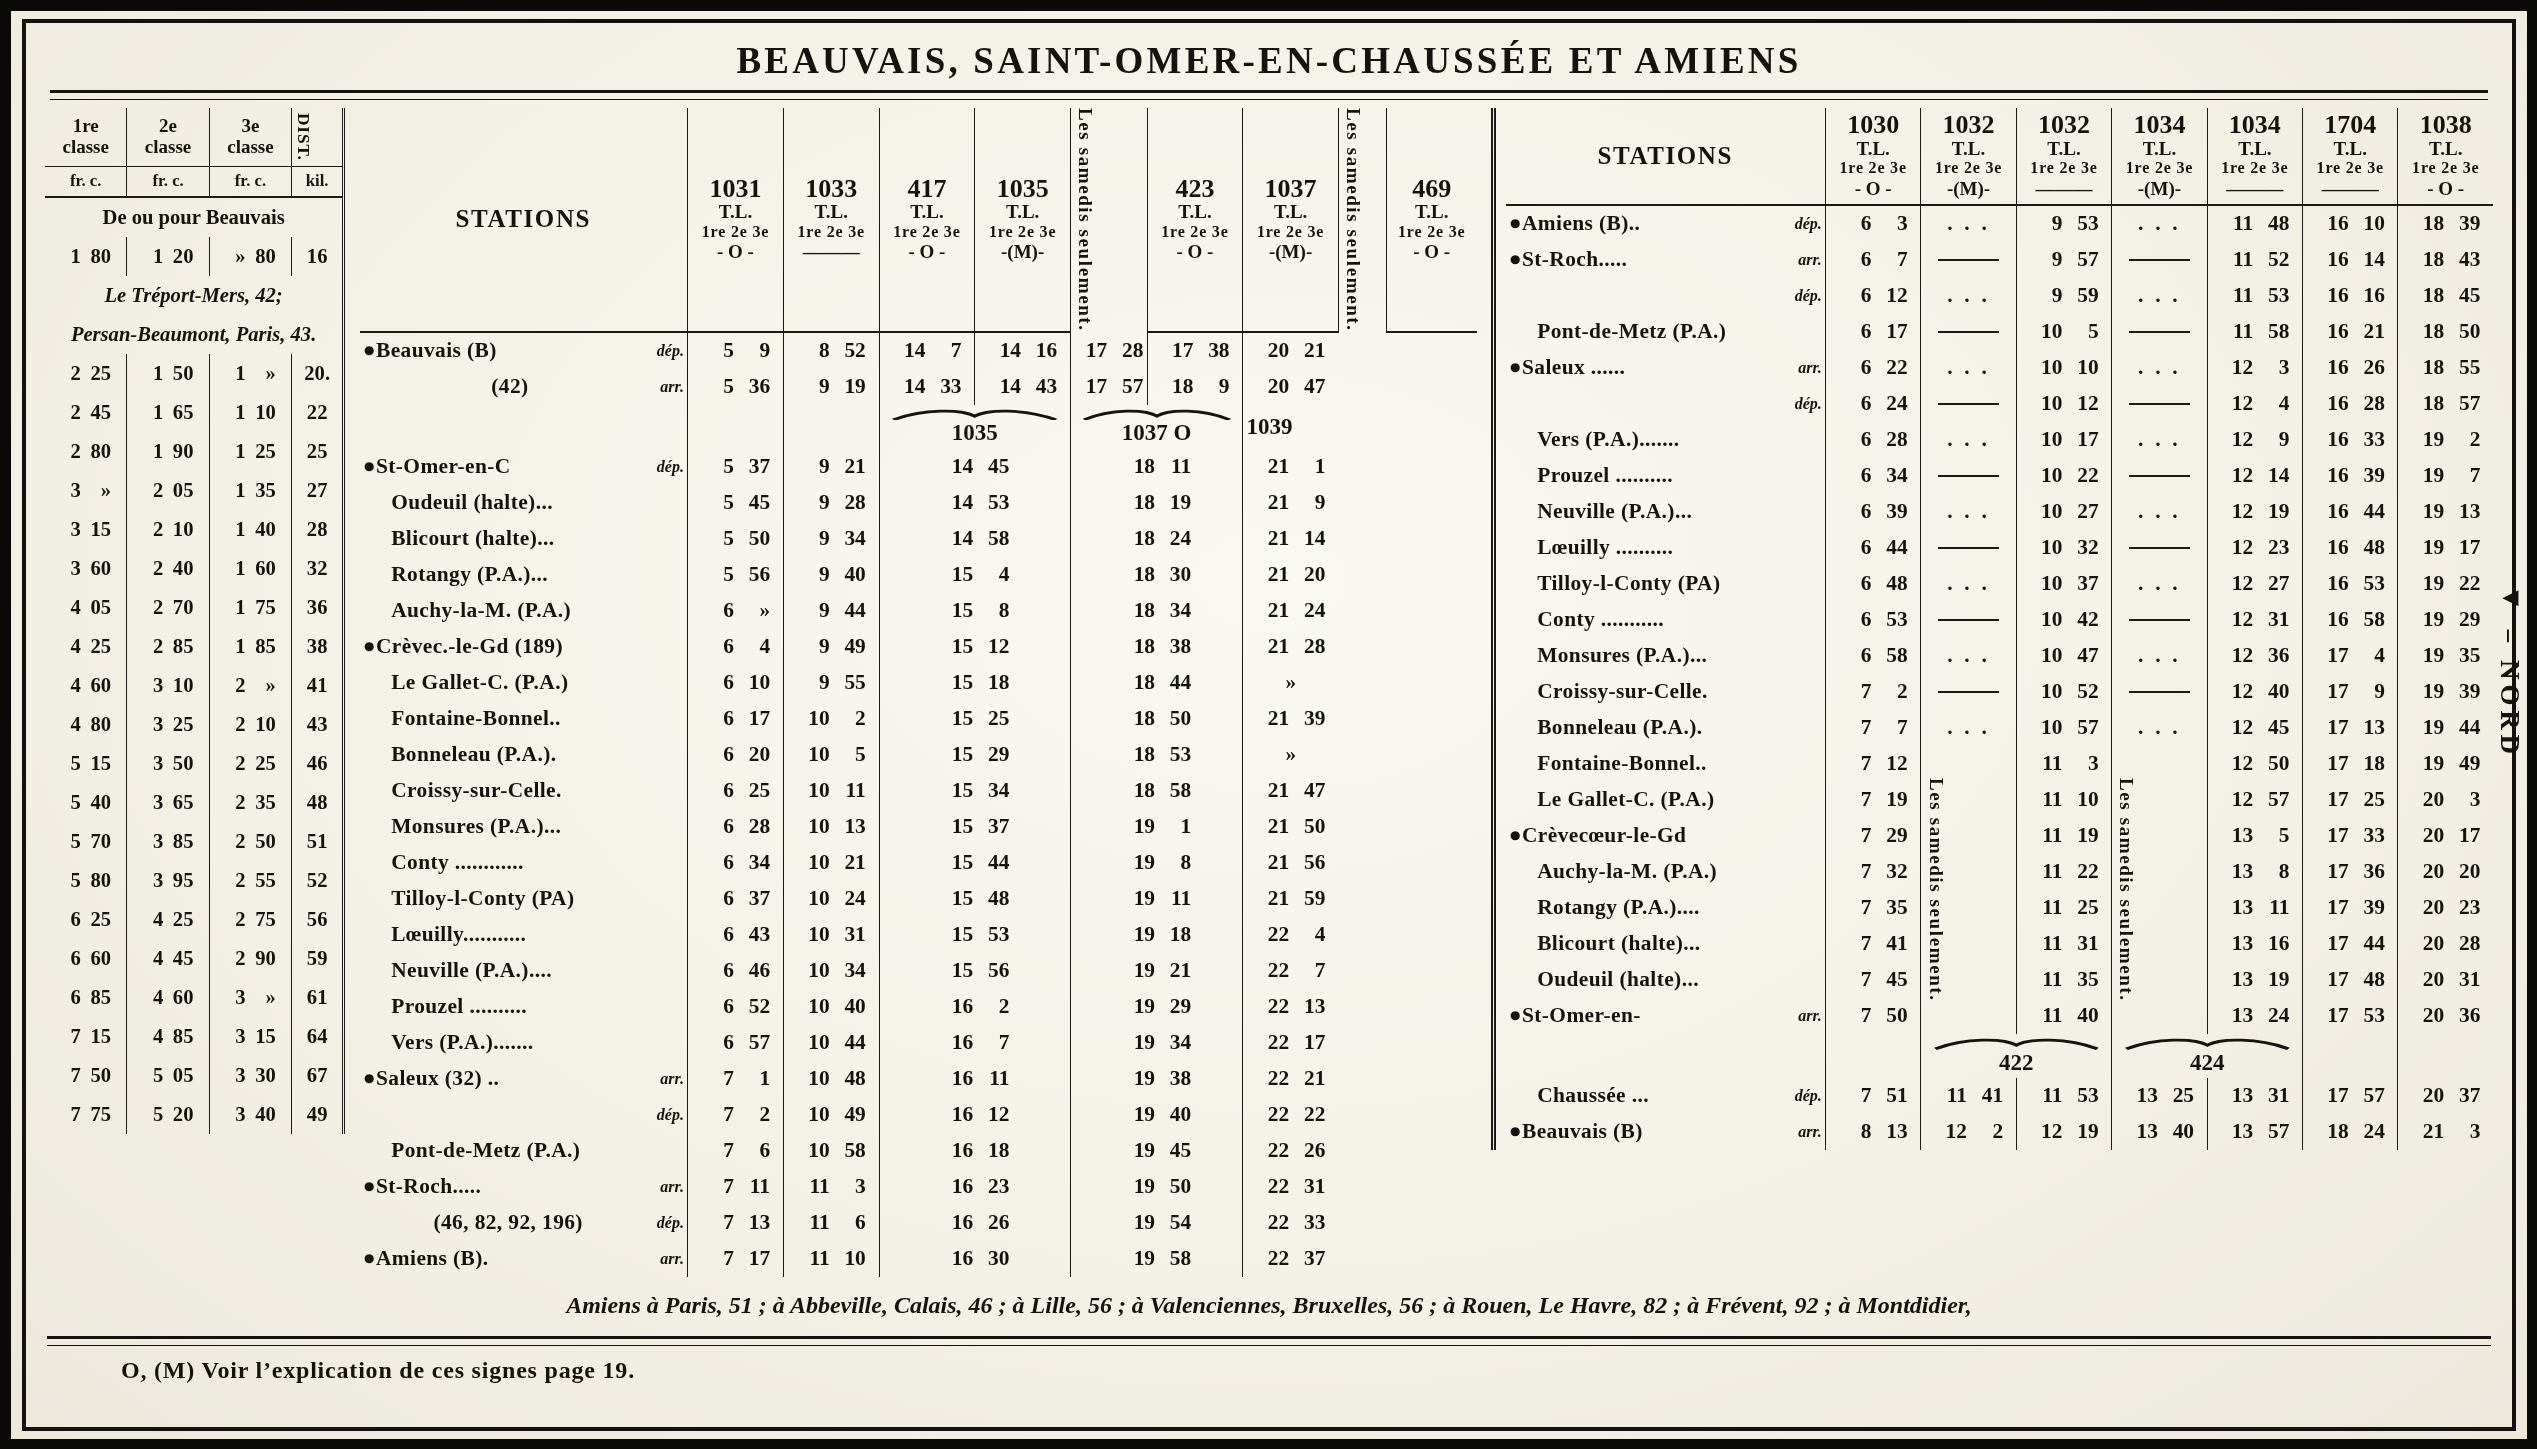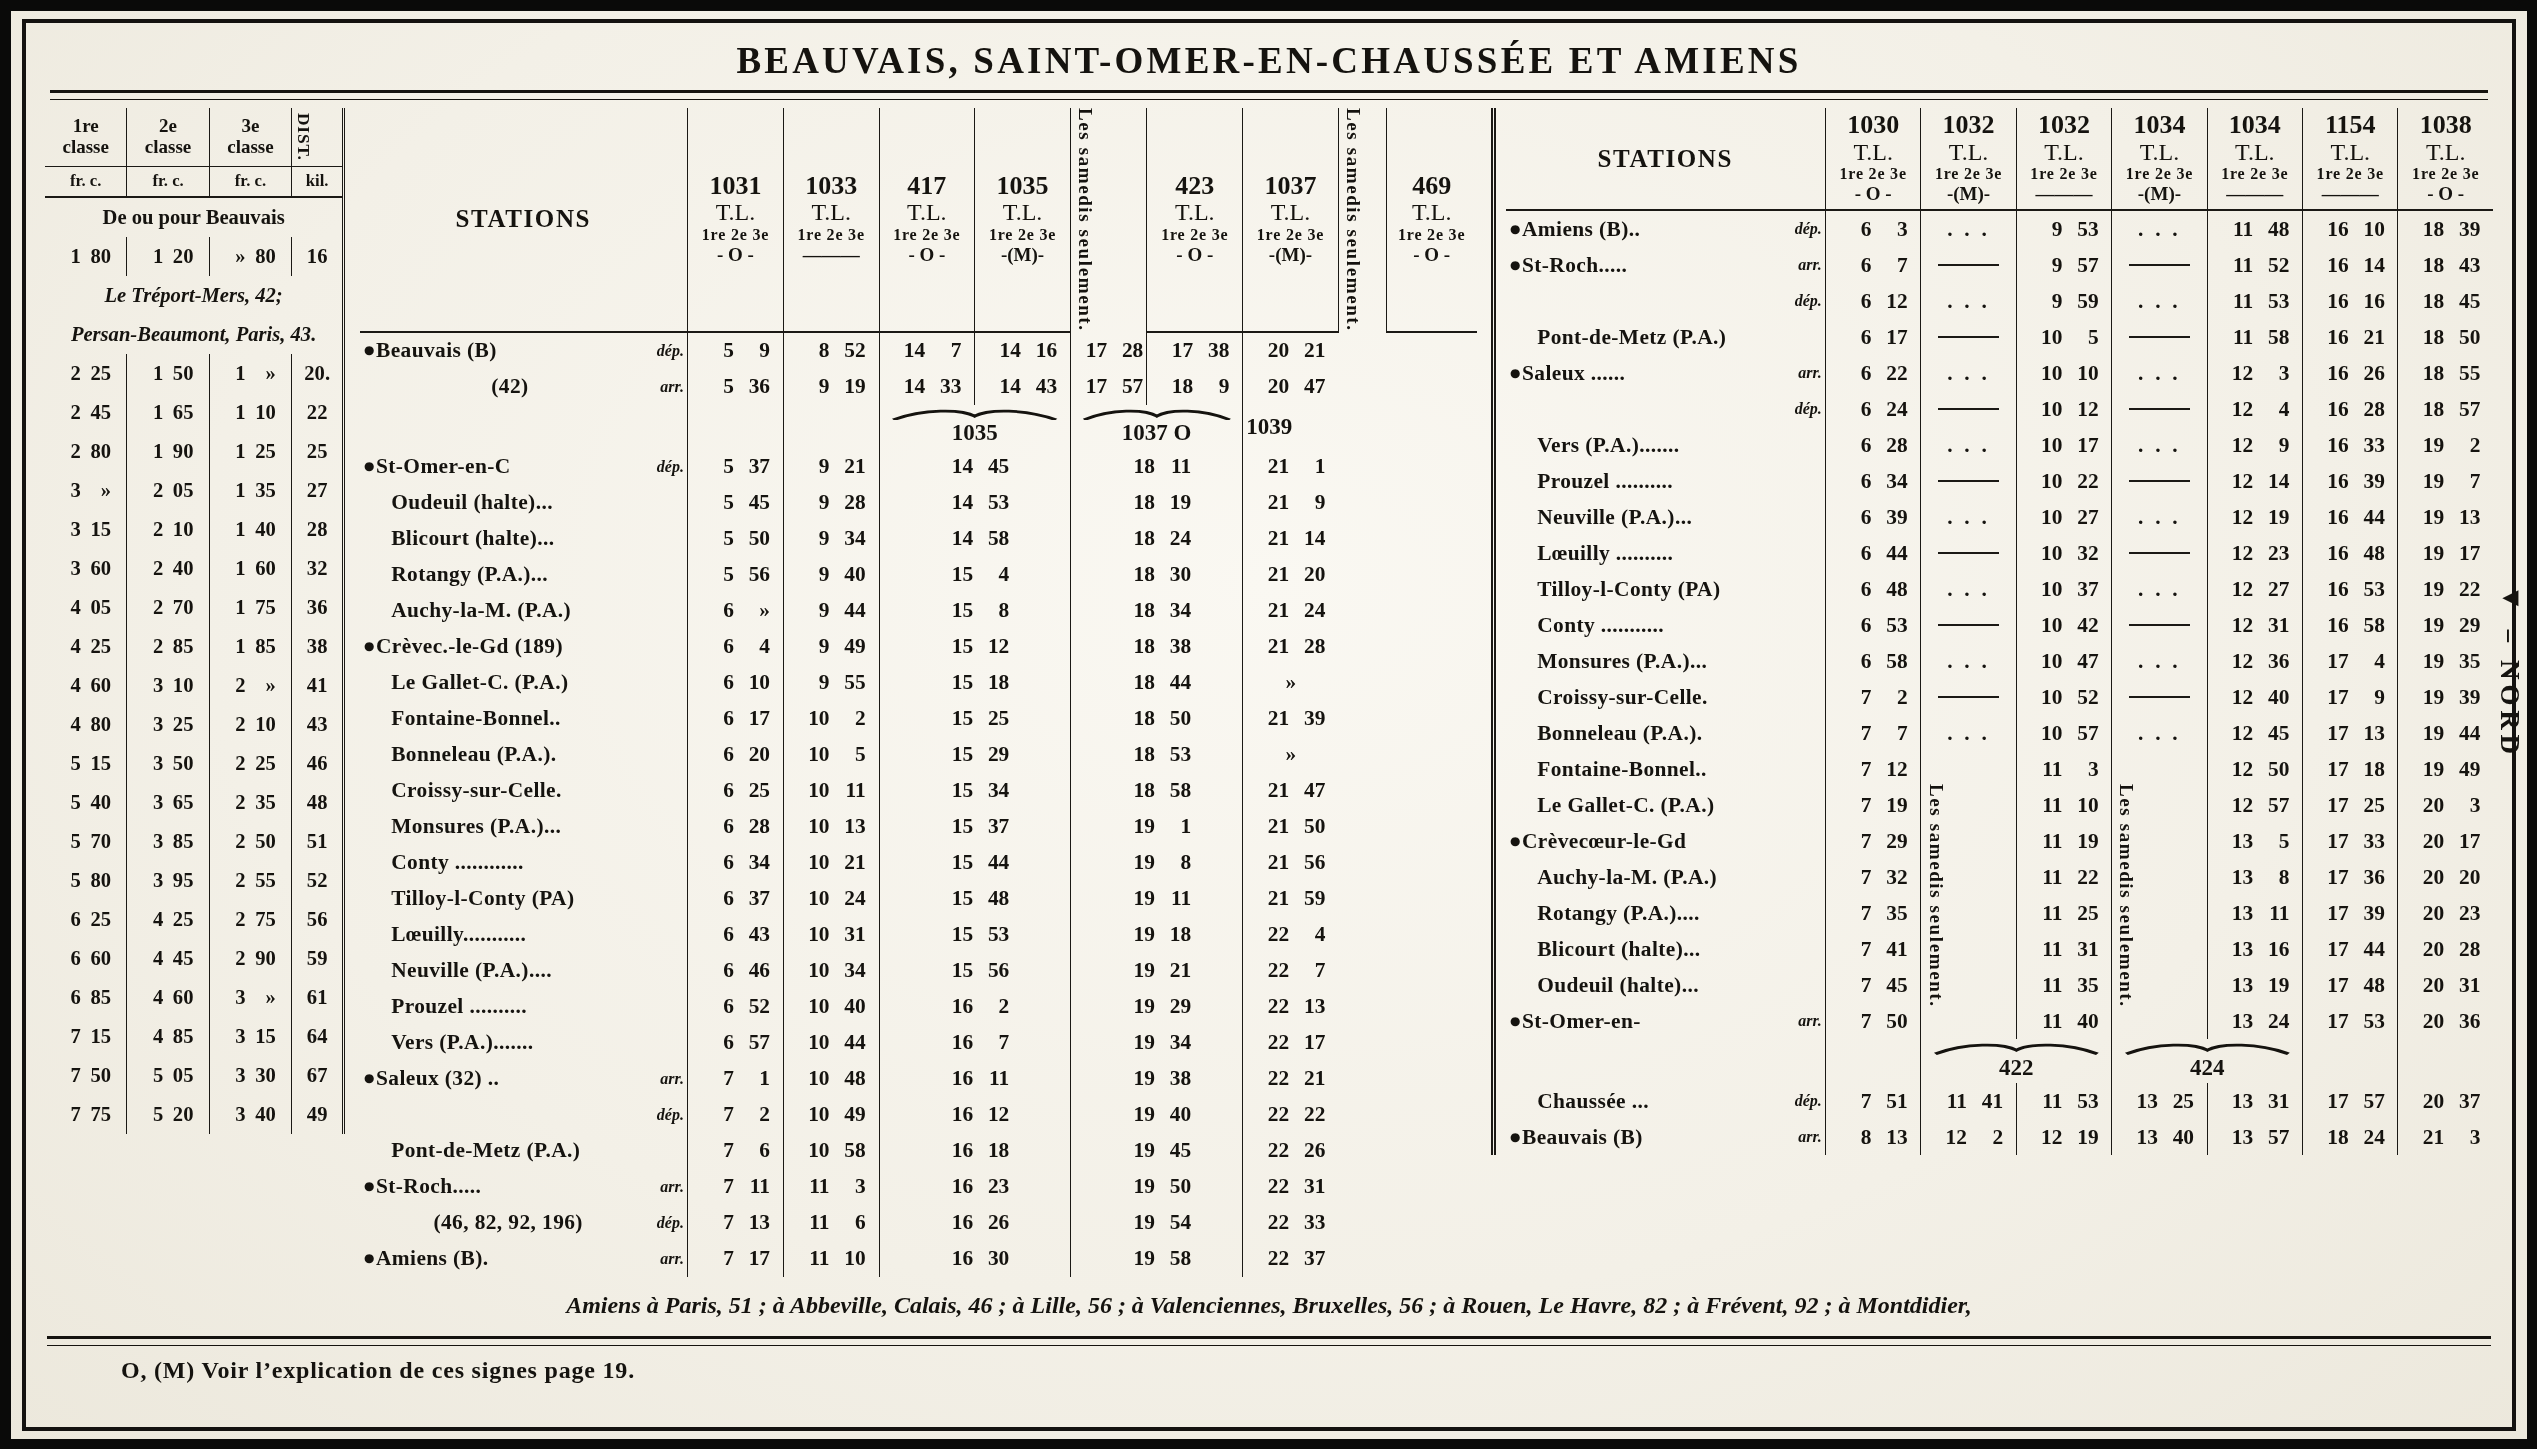--- a/index.html
+++ b/index.html
@@ -42,21 +42,21 @@
   .tt td{height:36px;font-weight:bold;font-size:21.4px;white-space:nowrap;}
   .tt .station-cell{display:flex;align-items:center;justify-content:space-between;height:36px;}
   .station-name{font-weight:bold;font-size:21.4px;letter-spacing:0.4px;padding-left:28.5px;white-space:nowrap;overflow:hidden;}
   .station-name.hub{padding-left:0;}
   .station-name.center{width:100%;text-align:center;padding-left:0;}
   .stop-label{font-size:16px;font-weight:bold;font-style:italic;padding-left:3.2px;}
   .time-cell{text-align:center;}
   .hh{display:inline-block;width:33px;text-align:right;}
   .mm{display:inline-block;width:33px;text-align:right;margin-left:3.2px;}
   .train-h .num{font-size:26px;font-weight:bold;line-height:1.05;margin-top:3.2px;}
-  .train-h .svc{font-size:24px;font-weight:normal;line-height:1.1;}
+  .train-h .svc{font-size:19px;font-weight:bold;line-height:1.1;}
   .train-h .cls{font-size:16px;font-weight:bold;line-height:1.15;letter-spacing:0.8px;}
   .train-h .sign{font-size:19px;font-weight:bold;line-height:1.2;padding-bottom:3.2px;}
   .stations-h{font-size:25px;font-weight:bold;letter-spacing:1.6px;text-align:center;}
   .vert-note{
     writing-mode:vertical-rl;
     text-align:center;
     font-size:19px;font-weight:bold;
     letter-spacing:1.6px;
     white-space:nowrap;
   }
@@ -684,21 +684,21 @@
                   <div class="cls">1re 2e 3e</div>
                   <div class="sign">-(M)-</div>
                 </th>
                 <th class="train-h" style="width: 92px;">
                   <div class="num">1034</div>
                   <div class="svc">T.L.</div>
                   <div class="cls">1re 2e 3e</div>
                   <div class="sign">———</div>
                 </th>
                 <th class="train-h" style="width: 92px;">
-                  <div class="num">1154</div>
+                  <div class="num">1704</div>
                   <div class="svc">T.L.</div>
                   <div class="cls">1re 2e 3e</div>
                   <div class="sign">———</div>
                 </th>
                 <th class="train-h" style="width: 92px;">
                   <div class="num">1038</div>
                   <div class="svc">T.L.</div>
                   <div class="cls">1re 2e 3e</div>
                   <div class="sign">- O -</div>
                 </th>

